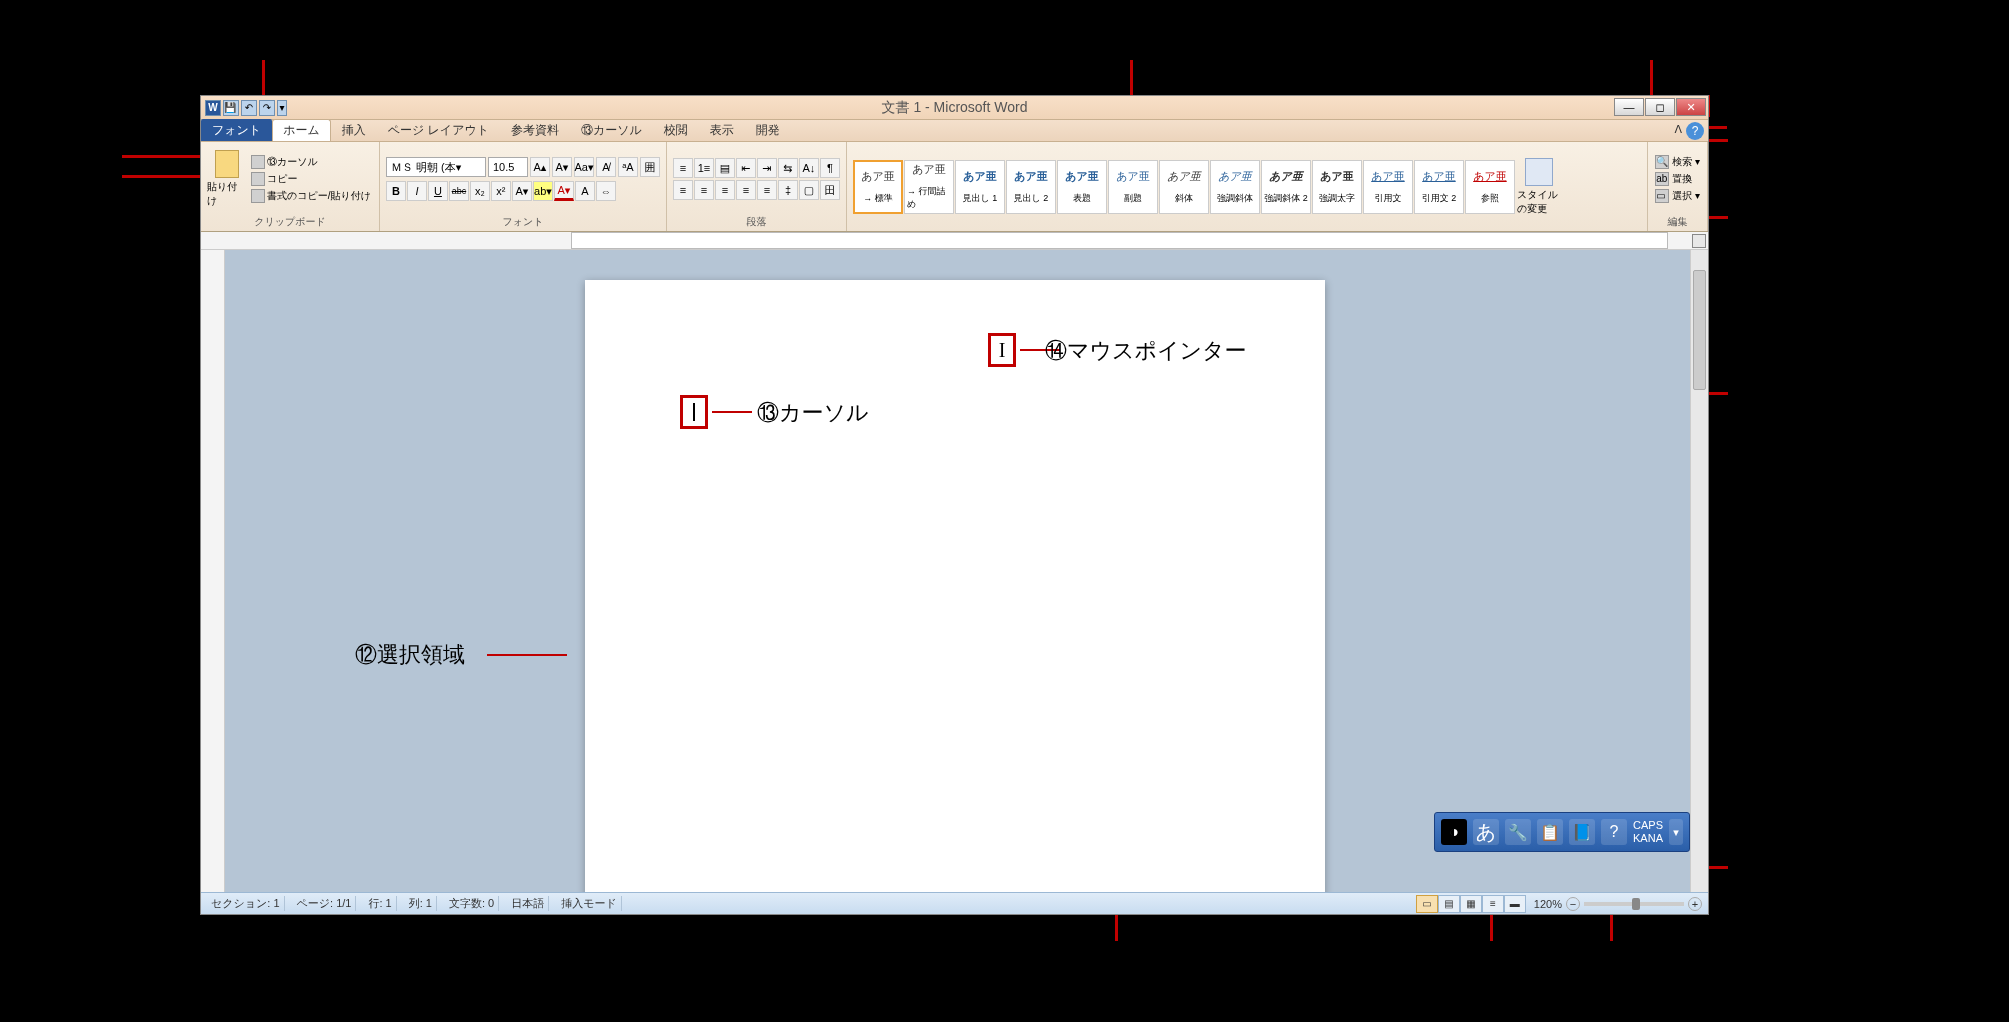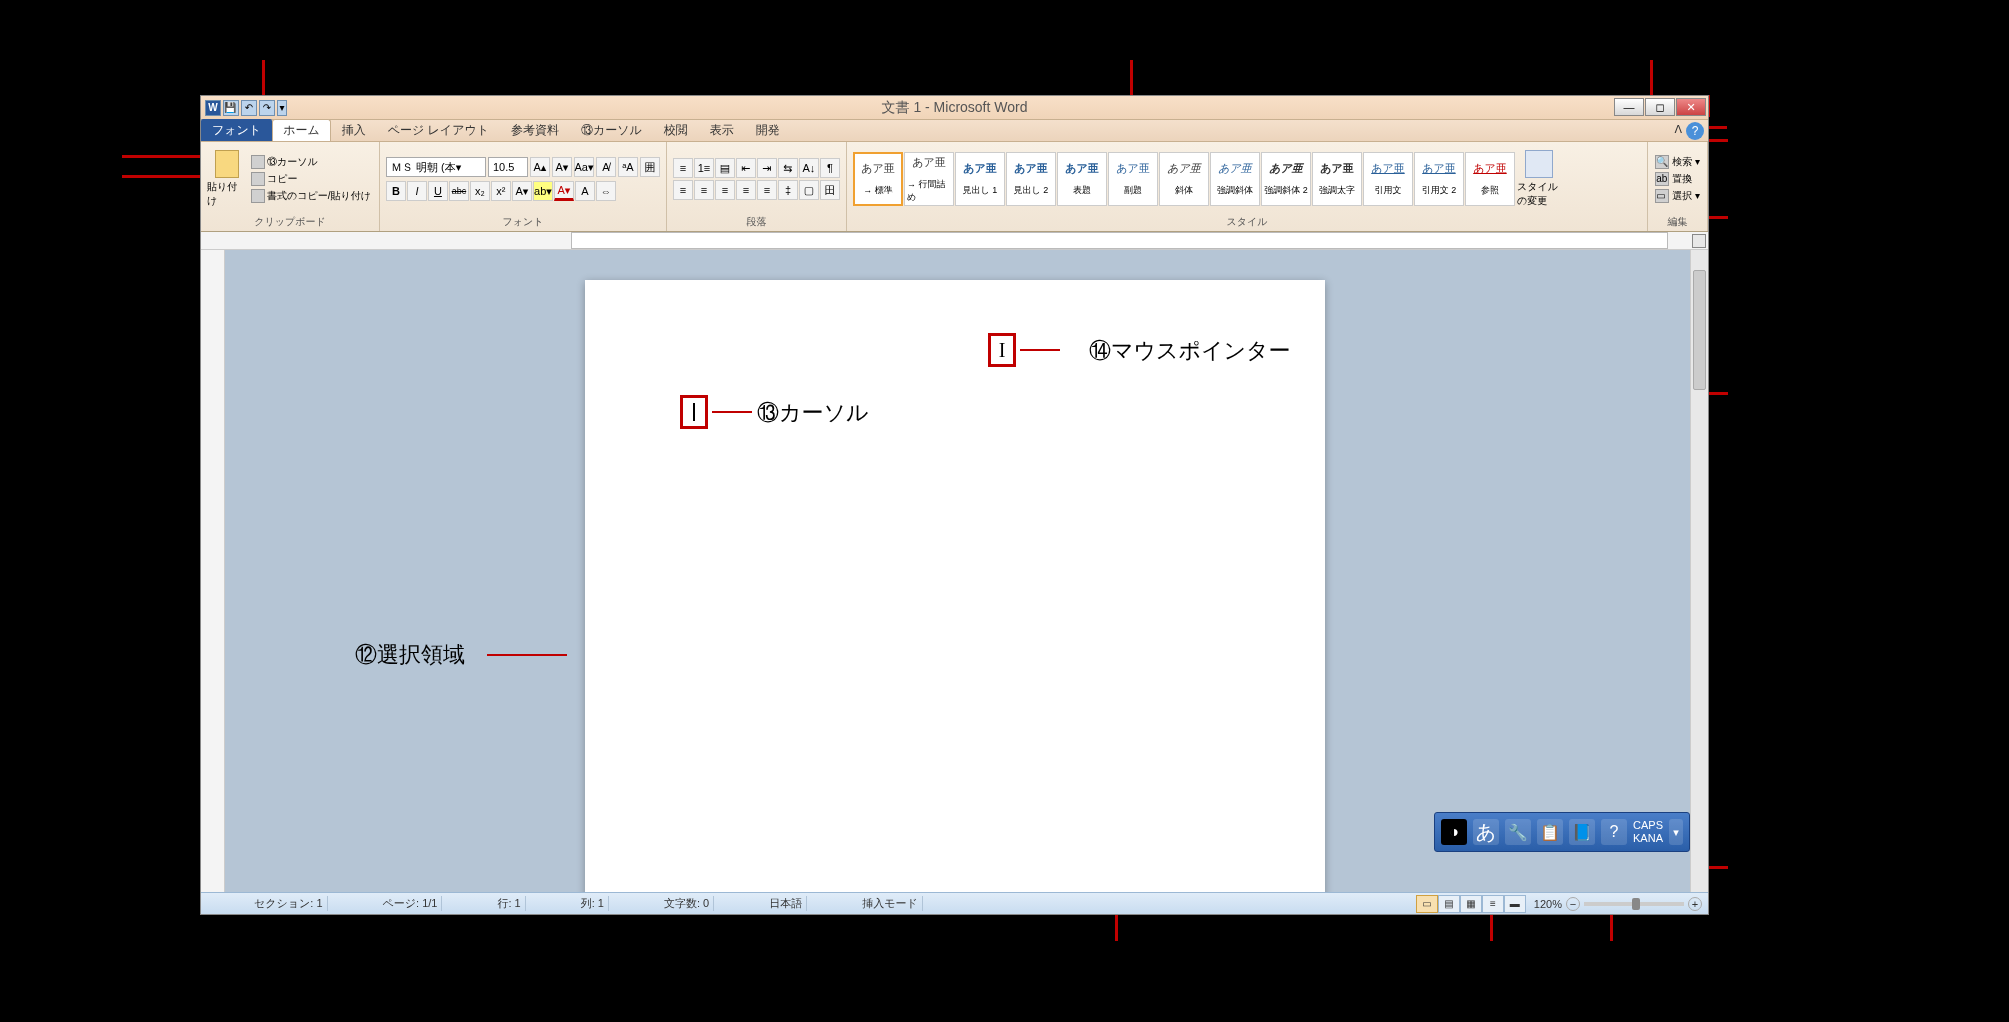--- a/index.html
+++ b/index.html
@@ -72,21 +72,21 @@
 .ruler-toggle { position: absolute; right: 2px; top: 2px; width: 14px; height: 14px; border: 1px solid #888; background: #e8e8e8; cursor: pointer; font-size: 9px; }
 .doc-scroll { flex: 1; display: flex; position: relative; }
 .ruler-v { width: 24px; background: #f4f4f4; border-right: 1px solid #ccc; }
 .doc-canvas { flex: 1; position: relative; }
 .page { position: absolute; left: 360px; top: 30px; width: 740px; height: 700px; background: #fff; box-shadow: 0 2px 8px rgba(0,0,0,0.3); }
 .vscroll { width: 18px; background: #e8e8e8; border-left: 1px solid #ccc; position: relative; }
 .vscroll-thumb { position: absolute; top: 20px; left: 2px; right: 2px; height: 120px; background: #ccc; border: 1px solid #aaa; border-radius: 2px; }
 
 
 .statusbar { height: 22px; background: linear-gradient(#e0ecf8, #c8dcf0); border-top: 1px solid #9cb8d4; display: flex; align-items: center; font-size: 11px; color: #333; padding: 0 6px; gap: 8px; }
-.status-item { padding: 0 4px; border-right: 1px solid #b0c4d8; margin-left: 43px; }
+.status-item { padding: 0 4px; border-right: 1px solid #b0c4d8; }
 .status-spacer { flex: 1; }
 .view-btns { display: flex; gap: 0; }
 .view-btn { width: 22px; height: 18px; border: 1px solid #9cb8d4; background: #e8f0f8; font-size: 10px; display: flex; align-items: center; justify-content: center; cursor: pointer; }
 .view-btn.active { background: #f8e0b0; border-color: #d0a040; }
 .zoom-group { display: flex; align-items: center; gap: 4px; }
 .zoom-slider { width: 100px; height: 4px; background: #ccc; position: relative; }
 .zoom-thumb { position: absolute; left: 48px; top: -4px; width: 8px; height: 12px; background: #888; border-radius: 2px; }
 
 
 .ime-bar { position: absolute; right: 18px; bottom: 40px; height: 40px; background: linear-gradient(#4a7ec8, #2a5ea8); border: 1px solid #1a4080; display: flex; align-items: center; padding: 0 6px; gap: 6px; border-radius: 3px; }
@@ -320,21 +320,20 @@
             <div class="style-item">
               <div class="style-preview red">あア亜</div>
               <div>参照</div>
             </div>
           </div>
         <div class="change-styles">
           <div class="change-styles-icon"></div>
           <span>スタイルの変更</span>
         </div>
       </div>
-      <div class="group-label">スタイル</div>
     </div>
 
     <div class="ribbon-group">
       <div class="group-content">
         <div class="edit-col">
           <div>
               <span class="small-icon">🔍</span>
               <span>検索 ▾</span>
             </div>
           <div>
@@ -364,21 +363,21 @@
           <div class="cursor-box" style="left:95px; top:115px;">
             <span style="border-left:2px solid #000; height:18px;"></span>
           </div>
           <div class="ann-line" style="left:127px; top:131px; width:40px;"></div>
           <div class="ann-label" style="left:172px; top:118px;">⑬カーソル</div>
 
           <div class="cursor-box" style="left:403px; top:53px;">
             <span class="ibeam">I</span>
           </div>
           <div class="ann-line" style="left:435px; top:69px; width:40px;"></div>
-          <div class="ann-label" style="left:504px; top:56px;text-align:right;">⑭マウスポインター</div>
+          <div class="ann-label" style="left:460px; top:56px;text-align:right;">⑭マウスポインター</div>
         </div>
 
         <div class="ann-label" style="left:130px; top:390px;">⑫選択領域</div>
         <div class="ann-line" style="left:262px; top:404px; width:80px;"></div>
       </div>
       <div class="vscroll">
         <div class="vscroll-thumb"></div>
       </div>
     </div>
 

